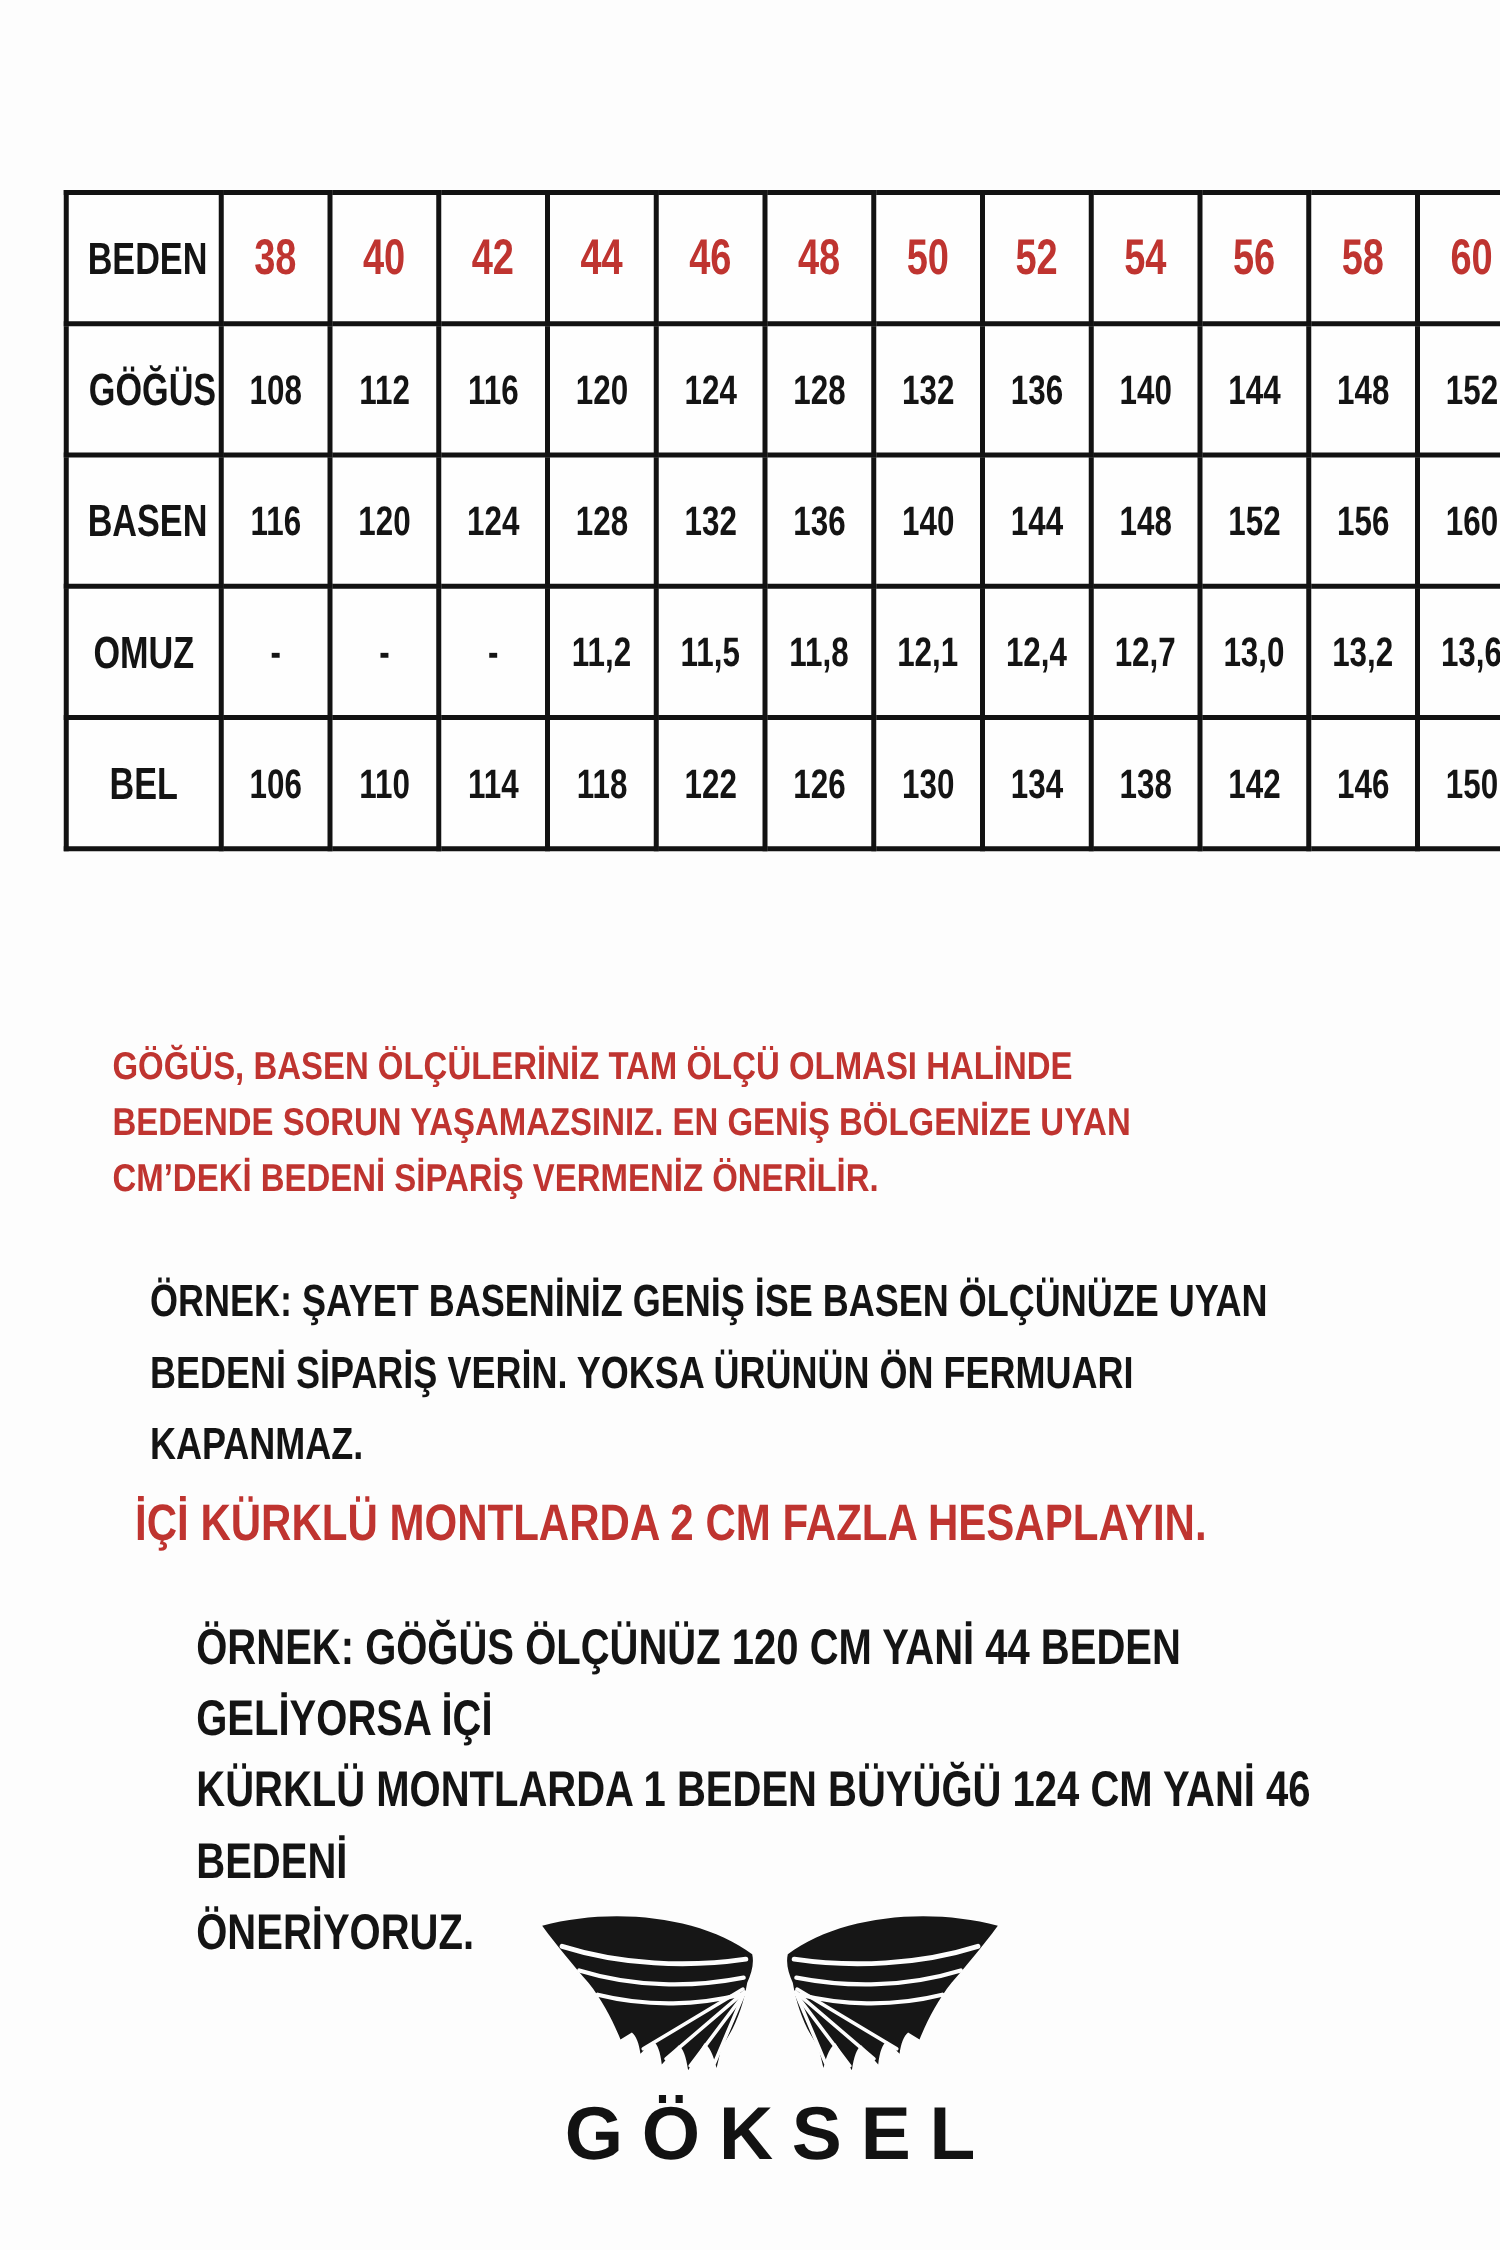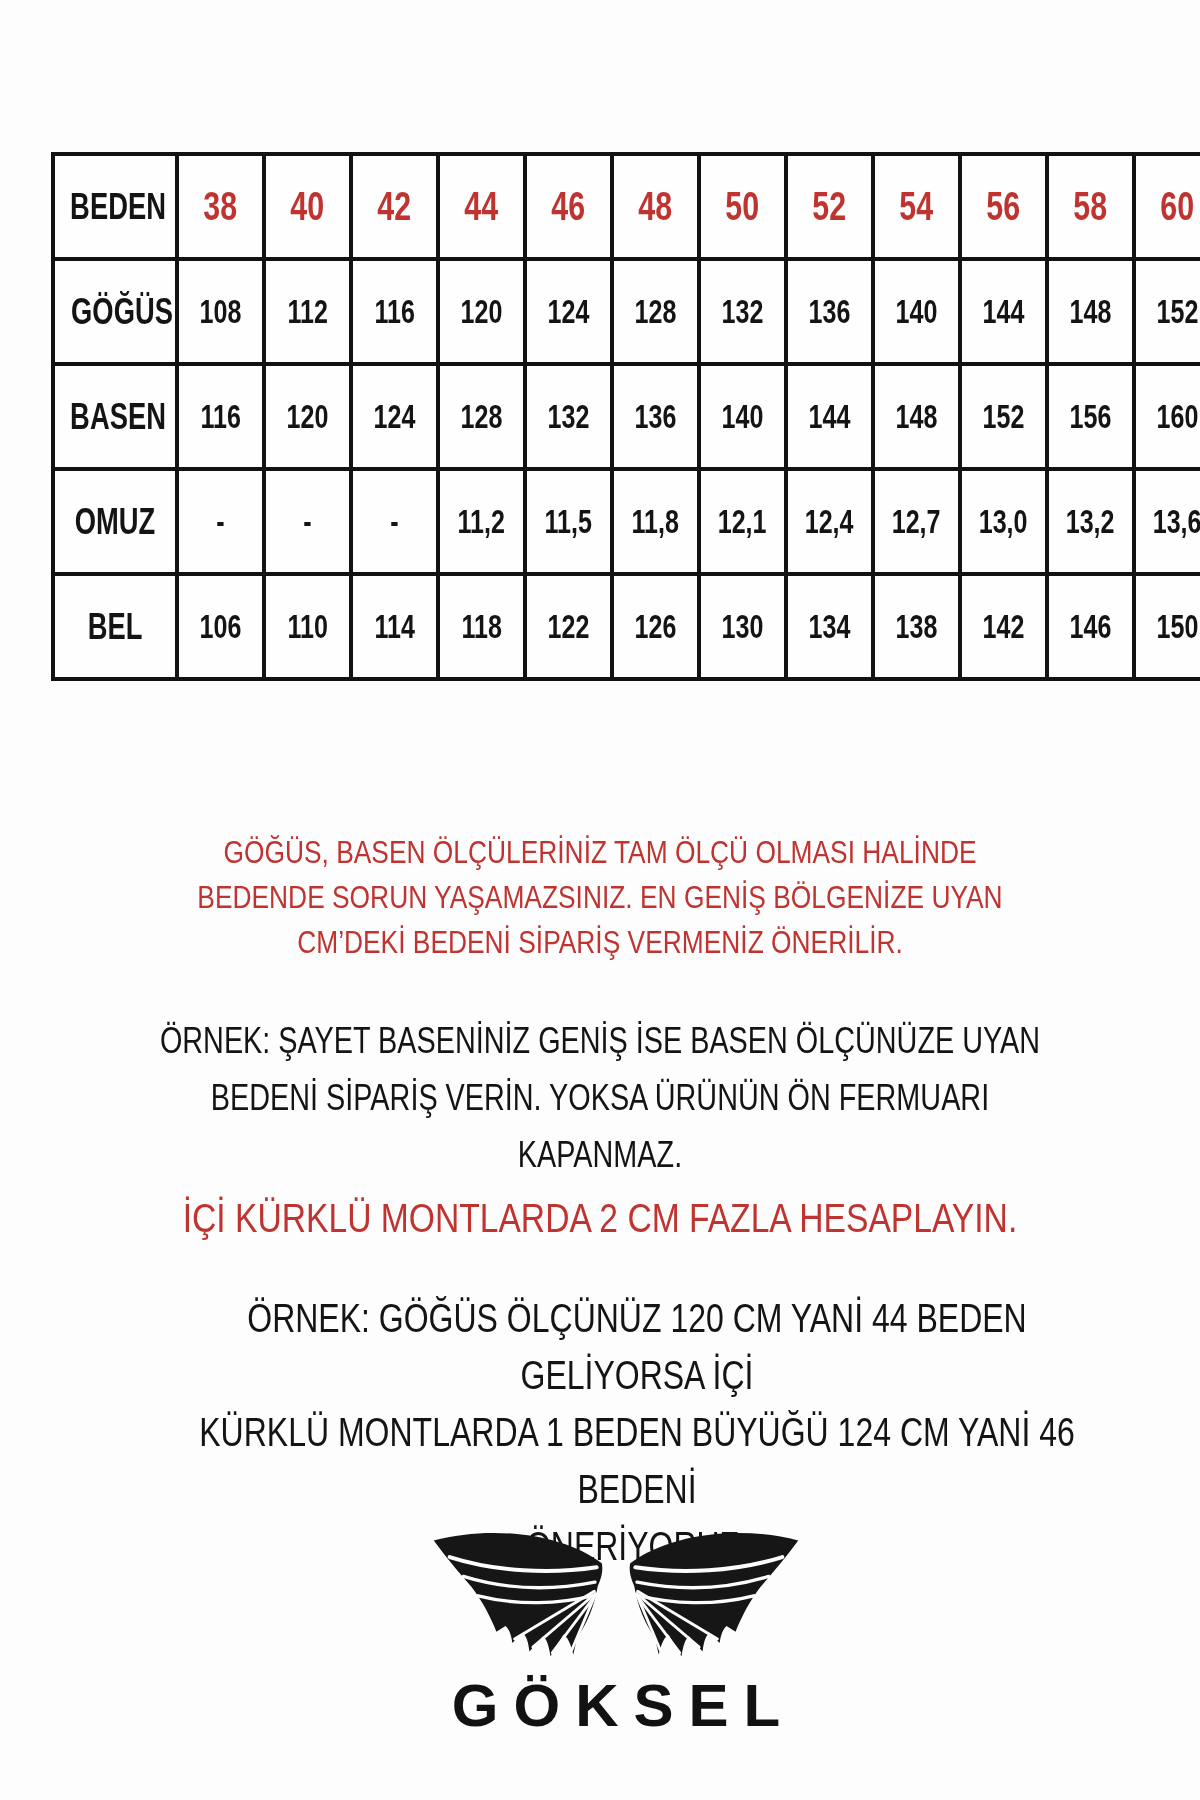--- a/index.html
+++ b/index.html
@@ -55,22 +55,22 @@
   }
   .lab{font-size:36px;}
   .v-size{font-size:40px;color:var(--red);}
   .v-measure{font-size:33px;}
 
   
   .note{
     position:absolute;
     left:0;
     width:100%;
-    text-align:center;
-    font-weight:normal;
+    text-align:left;
+    font-weight:bold;
   }
   .note .inner{
     display:block;
     transform:scaleX(0.85);
     transform-origin:50% 50%;
   }
   .note1{top:830px;color:var(--red);font-size:31px;line-height:45px;}
   .note2{top:1012px;color:var(--ink);font-size:36px;line-height:57px;}
   .note2 .inner{transform:scaleX(0.80);}
   .note3{top:1198px;color:var(--red);font-size:41px;line-height:40px;}

